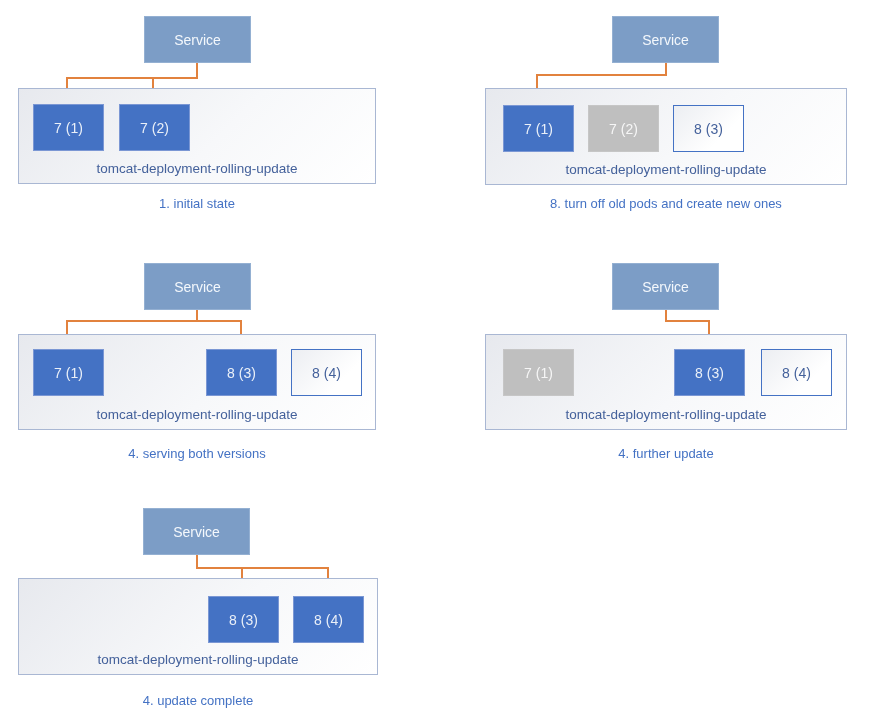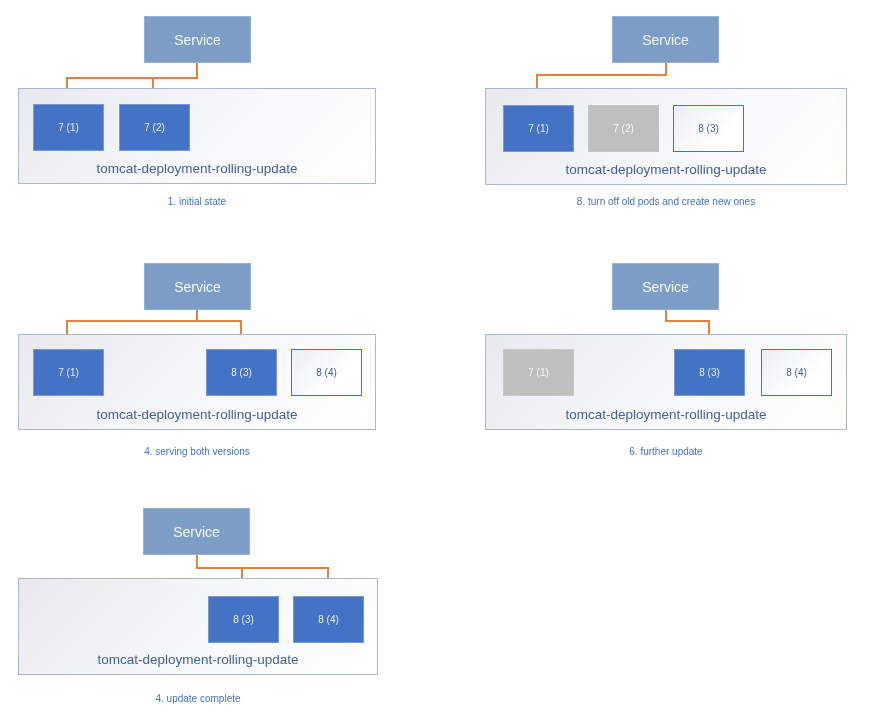--- a/index.html
+++ b/index.html
@@ -26,37 +26,37 @@
     background:linear-gradient(135deg,#E7E9EE 0%,#F7F8FA 55%,#ffffff 100%);
   }
   .p1 .container-box{left:18px;top:88px;width:358px;height:96px}
   .p2 .container-box{left:50px;top:88px;width:362px;height:97px}
   .p3 .container-box{left:18px;top:94px;width:358px;height:96px}
   .p4 .container-box{left:50px;top:94px;width:362px;height:96px}
   .p5 .container-box{left:18px;top:98px;width:360px;height:97px}
 
   .pod{
     position:absolute;width:71px;height:47px;box-sizing:border-box;
-    display:flex;align-items:center;justify-content:center;font-size:10px;
+    display:flex;align-items:center;justify-content:center;font-size:14px;
   }
   .pod[data-state="active"]{background:#4472C4;border:1px solid #7B97D4;color:#EAF0F8;}
   .pod[data-state="stopped"]{background:#BFBFBF;border:1px solid #C6C6C6;color:#F6F6F6;}
   .pod[data-state="new"]{background:linear-gradient(135deg,#ECEEF2 0%,#ffffff 70%);border:1px solid #4472C4;color:#44619B;}
 
   .p1 .pod-1{left:14px;top:15px}.p1 .pod-2{left:100px;top:15px}
   .p2 .pod-1{left:17px;top:16px}.p2 .pod-2{left:102px;top:16px}.p2 .pod-3{left:187px;top:16px}
   .p3 .pod-1{left:14px;top:14px}.p3 .pod-2{left:187px;top:14px}.p3 .pod-3{left:272px;top:14px}
   .p4 .pod-1{left:17px;top:14px}.p4 .pod-2{left:188px;top:14px}.p4 .pod-3{left:275px;top:14px}
   .p5 .pod-1{left:189px;top:17px}.p5 .pod-2{left:274px;top:17px}
 
   .deployment-label{
     position:absolute;left:0;right:0;bottom:7px;text-align:center;
     color:#44619B;font-size:13.5px;
   }
-  .caption{position:absolute;text-align:center;color:#4472C4;font-size:10px;}
+  .caption{position:absolute;text-align:center;color:#4472C4;font-size:13px;}
   .p1 .caption{left:18px;top:196px;width:358px}
   .p2 .caption{left:50px;top:196px;width:362px}
   .p3 .caption{left:18px;top:206px;width:358px}
   .p4 .caption{left:50px;top:206px;width:362px}
   .p5 .caption{left:18px;top:213px;width:360px}
 
   .aseg{position:absolute;background:#E2823E;}
   .ahead{
     position:absolute;width:0;height:0;
     border-left:6px solid transparent;border-right:6px solid transparent;
@@ -149,21 +149,21 @@
   <div class="aseg stem"></div>
   <div class="aseg hline"></div>
   <div class="aseg drop1"></div>
   <div class="ahead head1"></div>
   <div class="container-box">
     <div class="pod pod-1" data-state="stopped">7 (1)</div>
     <div class="pod pod-2" data-state="active">8 (3)</div>
     <div class="pod pod-3" data-state="new">8 (4)</div>
     <div class="deployment-label">tomcat-deployment-rolling-update</div>
   </div>
-  <div class="caption">6. further update</div>
+  <div class="caption">4. further update</div>
 </div>
 
 <div class="panel p5">
   <div class="service">Service</div>
   <div class="aseg stem"></div>
   <div class="aseg hline"></div>
   <div class="aseg drop1"></div>
   <div class="ahead head1"></div>
   <div class="aseg drop2"></div>
   <div class="ahead head2"></div>

